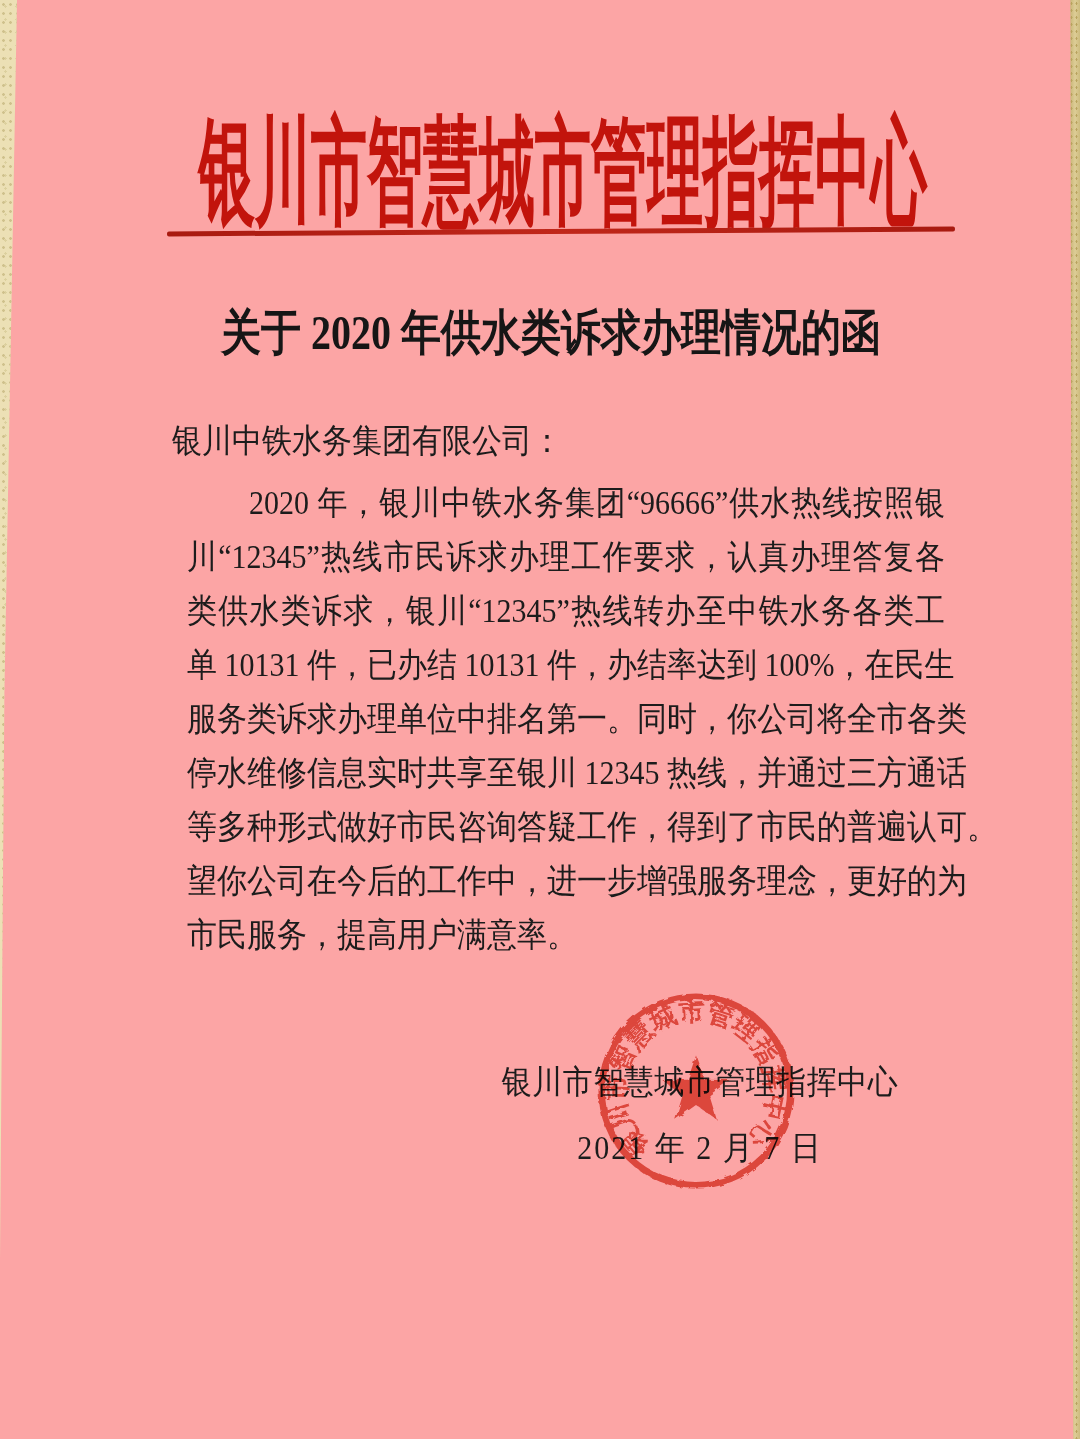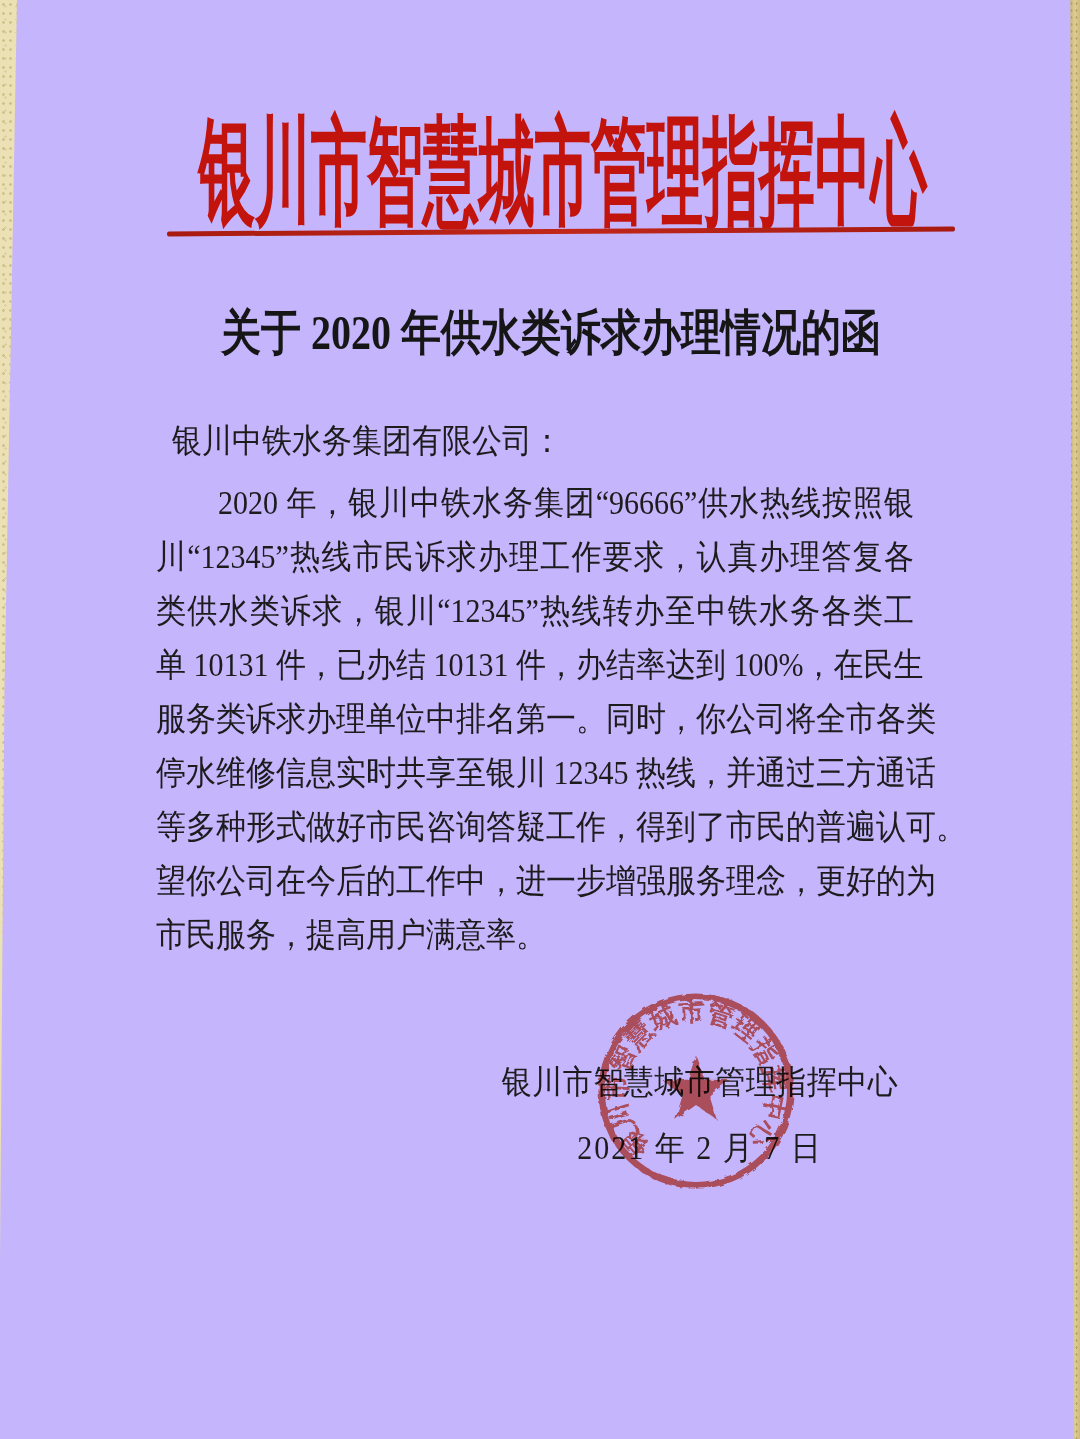--- a/index.html
+++ b/index.html
@@ -5,21 +5,21 @@
   html, body { margin: 0; padding: 0; }
   body {
     width: 1080px; height: 1439px;
     background: #ffffff;
     font-family: "Liberation Serif", "DejaVu Serif", serif;
     overflow: hidden;
   }
   .stage {
     position: relative;
     width: 1080px; height: 1439px;
-    background: #c4b5fd;
+    background: #fca5a5;
   }
   
   .backdrop-left {
     position: absolute; left: 0; top: 0;
     width: 20px; height: 1262px;
     background-color: #ece0b5;
     background-image:
       radial-gradient(#cfc18c 1px, transparent 1.4px),
       radial-gradient(#dcd09e 1px, transparent 1.2px);
     background-size: 7px 9px, 11px 13px;
@@ -65,21 +65,21 @@
     transform: scaleY(1.22); transform-origin: top center;
     white-space: nowrap;
   }
   .addressee {
     position: absolute; top: 418px; left: 172px;
     font-size: 30px; color: #1c1c1c;
     transform: scaleY(1.12); transform-origin: top left;
     white-space: nowrap;
   }
   .body-block {
-    position: absolute; top: 476px; left: 156px; width: 758px;
+    position: absolute; top: 476px; left: 187px; width: 758px;
     color: #1c1c1c;
   }
   .body-line {
     height: 54px; line-height: 54px;
     font-size: 30px;
     text-align: justify;
     text-align-last: justify;
     transform: scaleY(1.12);
     transform-origin: center left;
     white-space: nowrap;

